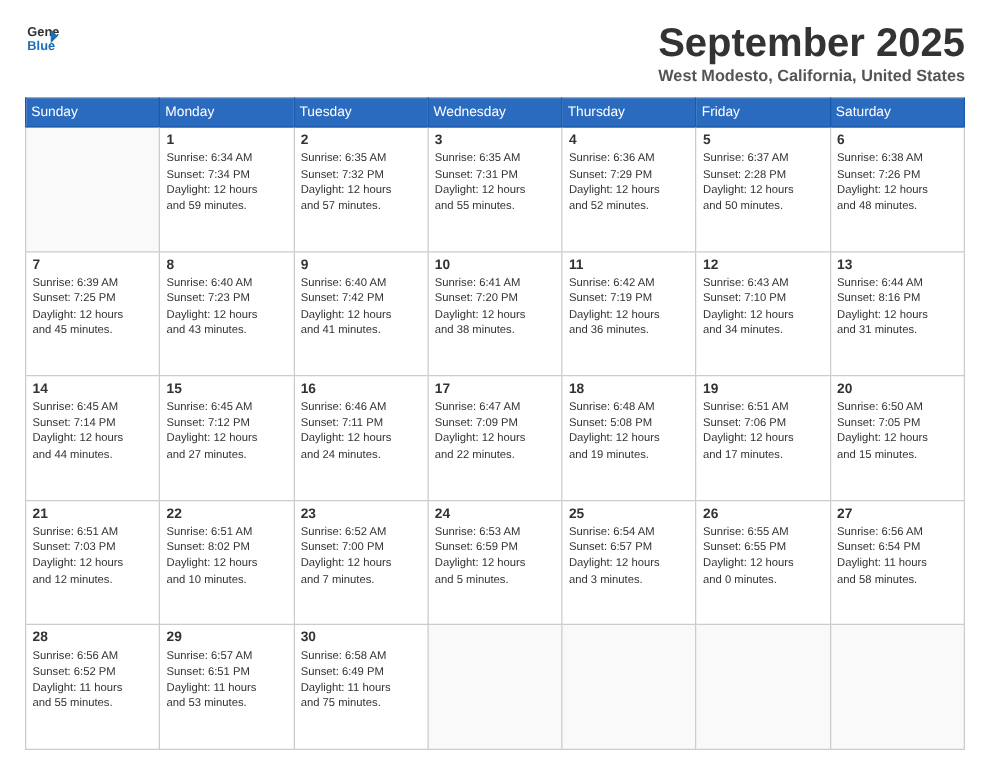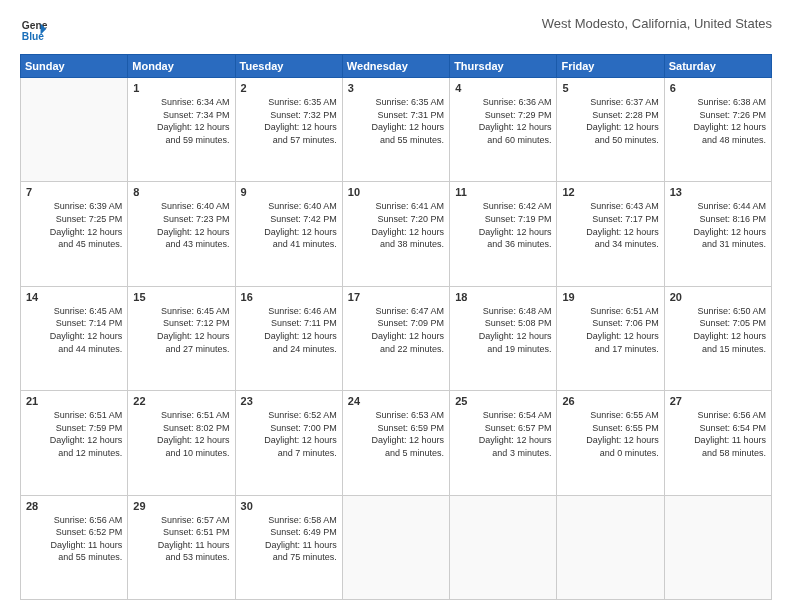--- a/index.html
+++ b/index.html
@@ -36,33 +36,34 @@
       text-align: right;
     }
     .month-title {
       font-size: 32px;
       font-weight: bold;
       color: #333;
     }
     .location {
       font-size: 13px;
       color: #555;
+      font-weight: bold;
     }
     .calendar {
       flex: 1;
       border: 1px solid #ccc;
       border-collapse: collapse;
       width: 100%;
       table-layout: fixed;
     }
     .calendar th {
       background-color: #2a6bbf;
       color: white;
       font-size: 11px;
-      font-weight: bold;
+      font-weight: normal;
       padding: 5px 4px;
       text-align: left;
       border: 1px solid #1a5aaa;
     }
     .calendar td {
       vertical-align: top;
       border: 1px solid #ccc;
       padding: 4px 5px;
       font-size: 9px;
       color: #333;
@@ -70,39 +71,39 @@
     }
     .day-num {
       font-size: 11px;
       font-weight: bold;
       color: #333;
       display: block;
       margin-bottom: 2px;
     }
     .cell-info {
       line-height: 1.4;
-      text-align: right;
     }
     .empty-cell {
       background: #f9f9f9;
     }
   </style>
 </head>
 <body>
 
 <div class="page">
   <div class="header">
     <div class="logo">
       <svg class="logo-icon" viewBox="0 0 30 30">
         <text x="2" y="14" font-size="11" font-weight="bold" fill="#333">General</text>
         <text x="2" y="26" font-size="11" font-weight="bold" fill="#1a6fba">Blue</text>
         <polygon points="22,8 28,14 22,20" fill="#1a6fba"></polygon>
       </svg>
     </div>
     <div class="title-block">
+      <div class="month-title">September 2025</div>
       <div class="location">West Modesto, California, United States</div>
     </div>
   </div>
 
   <table class="calendar">
     <thead>
       <tr>
         <th>Sunday</th>
         <th>Monday</th>
         <th>Tuesday</th>
@@ -122,21 +123,21 @@
           <td>
             <span class="day-num">2</span>
             <div class="cell-info"><span>Sunrise: 6:35 AM</span><br><span>Sunset: 7:32 PM</span><br><span>Daylight: 12 hours</span><br><span>and 57 minutes.</span><br></div>
           </td>
           <td>
             <span class="day-num">3</span>
             <div class="cell-info"><span>Sunrise: 6:35 AM</span><br><span>Sunset: 7:31 PM</span><br><span>Daylight: 12 hours</span><br><span>and 55 minutes.</span><br></div>
           </td>
           <td>
             <span class="day-num">4</span>
-            <div class="cell-info"><span>Sunrise: 6:36 AM</span><br><span>Sunset: 7:29 PM</span><br><span>Daylight: 12 hours</span><br><span>and 60 minutes.</span><br></div>
+            <div class="cell-info"><span>Sunrise: 6:36 AM</span><br><span>Sunset: 7:29 PM</span><br><span>Daylight: 12 hours</span><br><span>and 52 minutes.</span><br></div>
           </td>
           <td>
             <span class="day-num">5</span>
             <div class="cell-info"><span>Sunrise: 6:37 AM</span><br><span>Sunset: 2:28 PM</span><br><span>Daylight: 12 hours</span><br><span>and 50 minutes.</span><br></div>
           </td>
           <td>
             <span class="day-num">6</span>
             <div class="cell-info"><span>Sunrise: 6:38 AM</span><br><span>Sunset: 7:26 PM</span><br><span>Daylight: 12 hours</span><br><span>and 48 minutes.</span><br></div>
           </td>
         </tr>
@@ -156,21 +157,21 @@
           <td>
             <span class="day-num">10</span>
             <div class="cell-info"><span>Sunrise: 6:41 AM</span><br><span>Sunset: 7:20 PM</span><br><span>Daylight: 12 hours</span><br><span>and 38 minutes.</span><br></div>
           </td>
           <td>
             <span class="day-num">11</span>
             <div class="cell-info"><span>Sunrise: 6:42 AM</span><br><span>Sunset: 7:19 PM</span><br><span>Daylight: 12 hours</span><br><span>and 36 minutes.</span><br></div>
           </td>
           <td>
             <span class="day-num">12</span>
-            <div class="cell-info"><span>Sunrise: 6:43 AM</span><br><span>Sunset: 7:17 PM</span><br><span>Daylight: 12 hours</span><br><span>and 34 minutes.</span><br></div>
+            <div class="cell-info"><span>Sunrise: 6:43 AM</span><br><span>Sunset: 7:10 PM</span><br><span>Daylight: 12 hours</span><br><span>and 34 minutes.</span><br></div>
           </td>
           <td>
             <span class="day-num">13</span>
             <div class="cell-info"><span>Sunrise: 6:44 AM</span><br><span>Sunset: 8:16 PM</span><br><span>Daylight: 12 hours</span><br><span>and 31 minutes.</span><br></div>
           </td>
         </tr>
         <tr>
           <td>
             <span class="day-num">14</span>
             <div class="cell-info"><span>Sunrise: 6:45 AM</span><br><span>Sunset: 7:14 PM</span><br><span>Daylight: 12 hours</span><br><span>and 44 minutes.</span><br></div>
@@ -196,21 +197,21 @@
             <div class="cell-info"><span>Sunrise: 6:51 AM</span><br><span>Sunset: 7:06 PM</span><br><span>Daylight: 12 hours</span><br><span>and 17 minutes.</span><br></div>
           </td>
           <td>
             <span class="day-num">20</span>
             <div class="cell-info"><span>Sunrise: 6:50 AM</span><br><span>Sunset: 7:05 PM</span><br><span>Daylight: 12 hours</span><br><span>and 15 minutes.</span><br></div>
           </td>
         </tr>
         <tr>
           <td>
             <span class="day-num">21</span>
-            <div class="cell-info"><span>Sunrise: 6:51 AM</span><br><span>Sunset: 7:59 PM</span><br><span>Daylight: 12 hours</span><br><span>and 12 minutes.</span><br></div>
+            <div class="cell-info"><span>Sunrise: 6:51 AM</span><br><span>Sunset: 7:03 PM</span><br><span>Daylight: 12 hours</span><br><span>and 12 minutes.</span><br></div>
           </td>
           <td>
             <span class="day-num">22</span>
             <div class="cell-info"><span>Sunrise: 6:51 AM</span><br><span>Sunset: 8:02 PM</span><br><span>Daylight: 12 hours</span><br><span>and 10 minutes.</span><br></div>
           </td>
           <td>
             <span class="day-num">23</span>
             <div class="cell-info"><span>Sunrise: 6:52 AM</span><br><span>Sunset: 7:00 PM</span><br><span>Daylight: 12 hours</span><br><span>and 7 minutes.</span><br></div>
           </td>
           <td>

